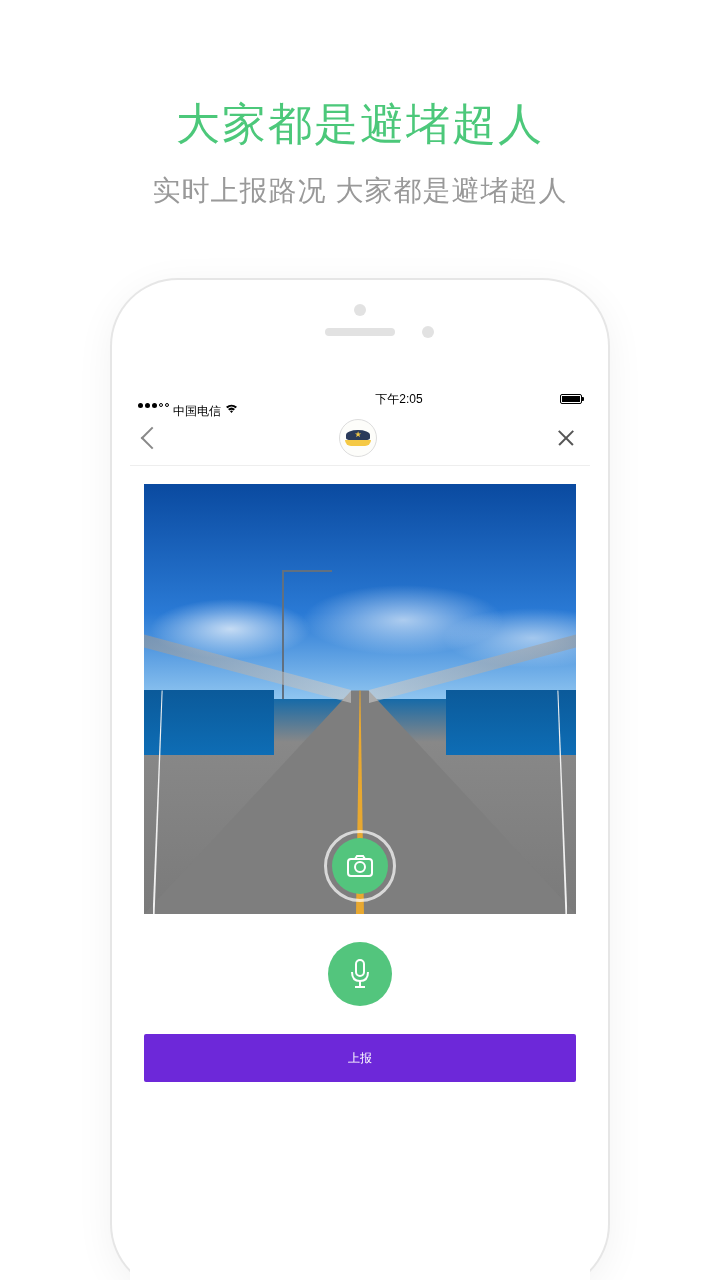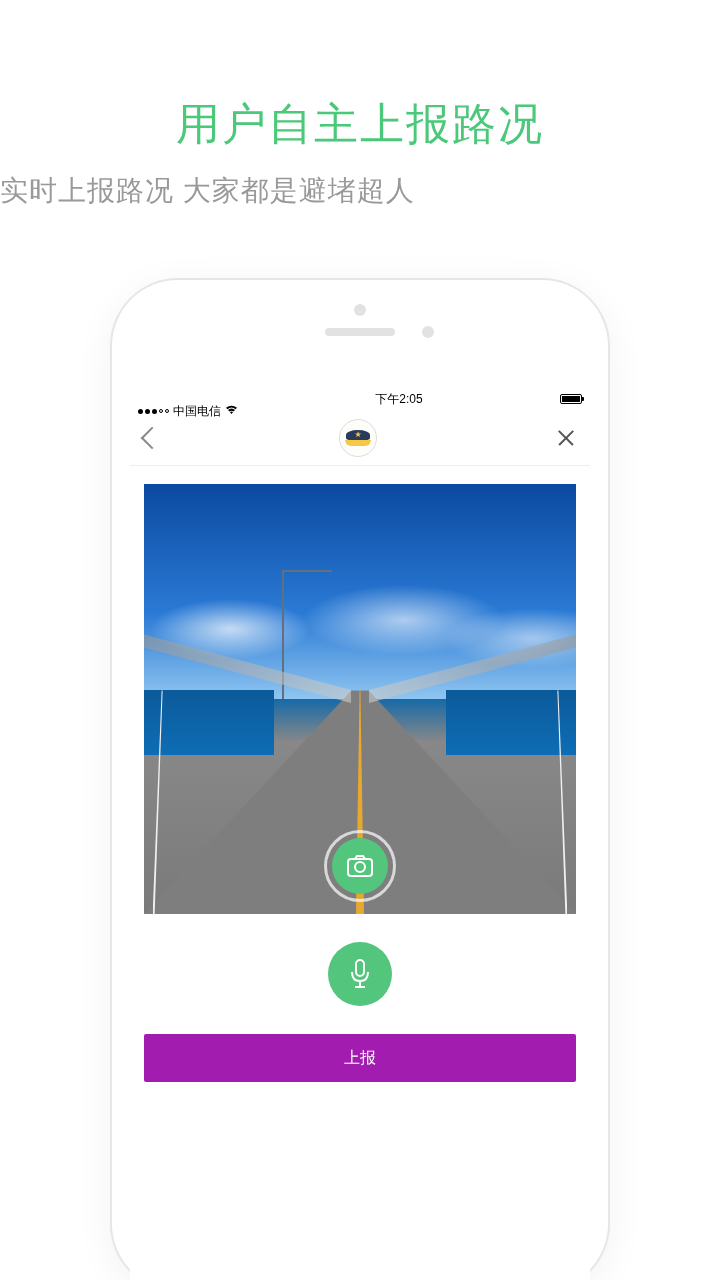--- a/index.html
+++ b/index.html
@@ -13,20 +13,21 @@
     }
     .promo-title {
       text-align: center;
       font-size: 44px;
       font-weight: 400;
       color: #4cc87a;
       margin-top: 95px;
       letter-spacing: 2px;
     }
     .promo-subtitle {
+      text-align: center;
       font-size: 28px;
       color: #999999;
       margin-top: 18px;
       letter-spacing: 1px;
     }
     .phone-mockup {
       position: absolute;
       top: 280px;
       left: 50%;
       transform: translateX(-50%);
@@ -76,21 +77,21 @@
     }
     .status-bar {
       height: 22px;
       display: flex;
       align-items: center;
       justify-content: space-between;
       padding: 0 8px;
       font-size: 12px;
       color: #000;
     }
-    .status-left { display: flex; align-items: center; gap: 4px; margin-top: 24px; }
+    .status-left { display: flex; gap: 4px; margin-top: 24px; }
     .status-dots { display: flex; gap: 2px; }
     .dot { width: 5px; height: 5px; border-radius: 50%; background: #000; }
     .dot.empty { background: transparent; border: 1px solid #000; width: 4px; height: 4px; }
     .status-center { font-weight: 500; }
     .status-right { display: flex; align-items: center; }
     .battery {
       width: 22px;
       height: 10px;
       border: 1px solid #000;
       border-radius: 2px;
@@ -314,33 +315,33 @@
       border-radius: 50%;
       background: #53c57d;
       margin: 28px auto 0;
       display: flex;
       align-items: center;
       justify-content: center;
     }
     .submit-button {
       margin: 28px 14px 0;
       height: 48px;
-      background: #a21caf;
+      background: #6d28d9;
       color: #fff;
       display: flex;
       align-items: center;
       justify-content: center;
-      font-size: 16px;
+      font-size: 12px;
       border-radius: 2px;
     }
   </style>
 </head>
 <body>
 
-<div class="promo-title">用户自主上报路况</div>
+<div class="promo-title">大家都是避堵超人</div>
 <div class="promo-subtitle">实时上报路况 大家都是避堵超人</div>
 
 <div class="phone-mockup">
   <div class="phone-sensor"></div>
   <div class="phone-speaker"></div>
   <div class="phone-camera"></div>
 
   <div class="phone-screen">
 
     <div class="status-bar">

